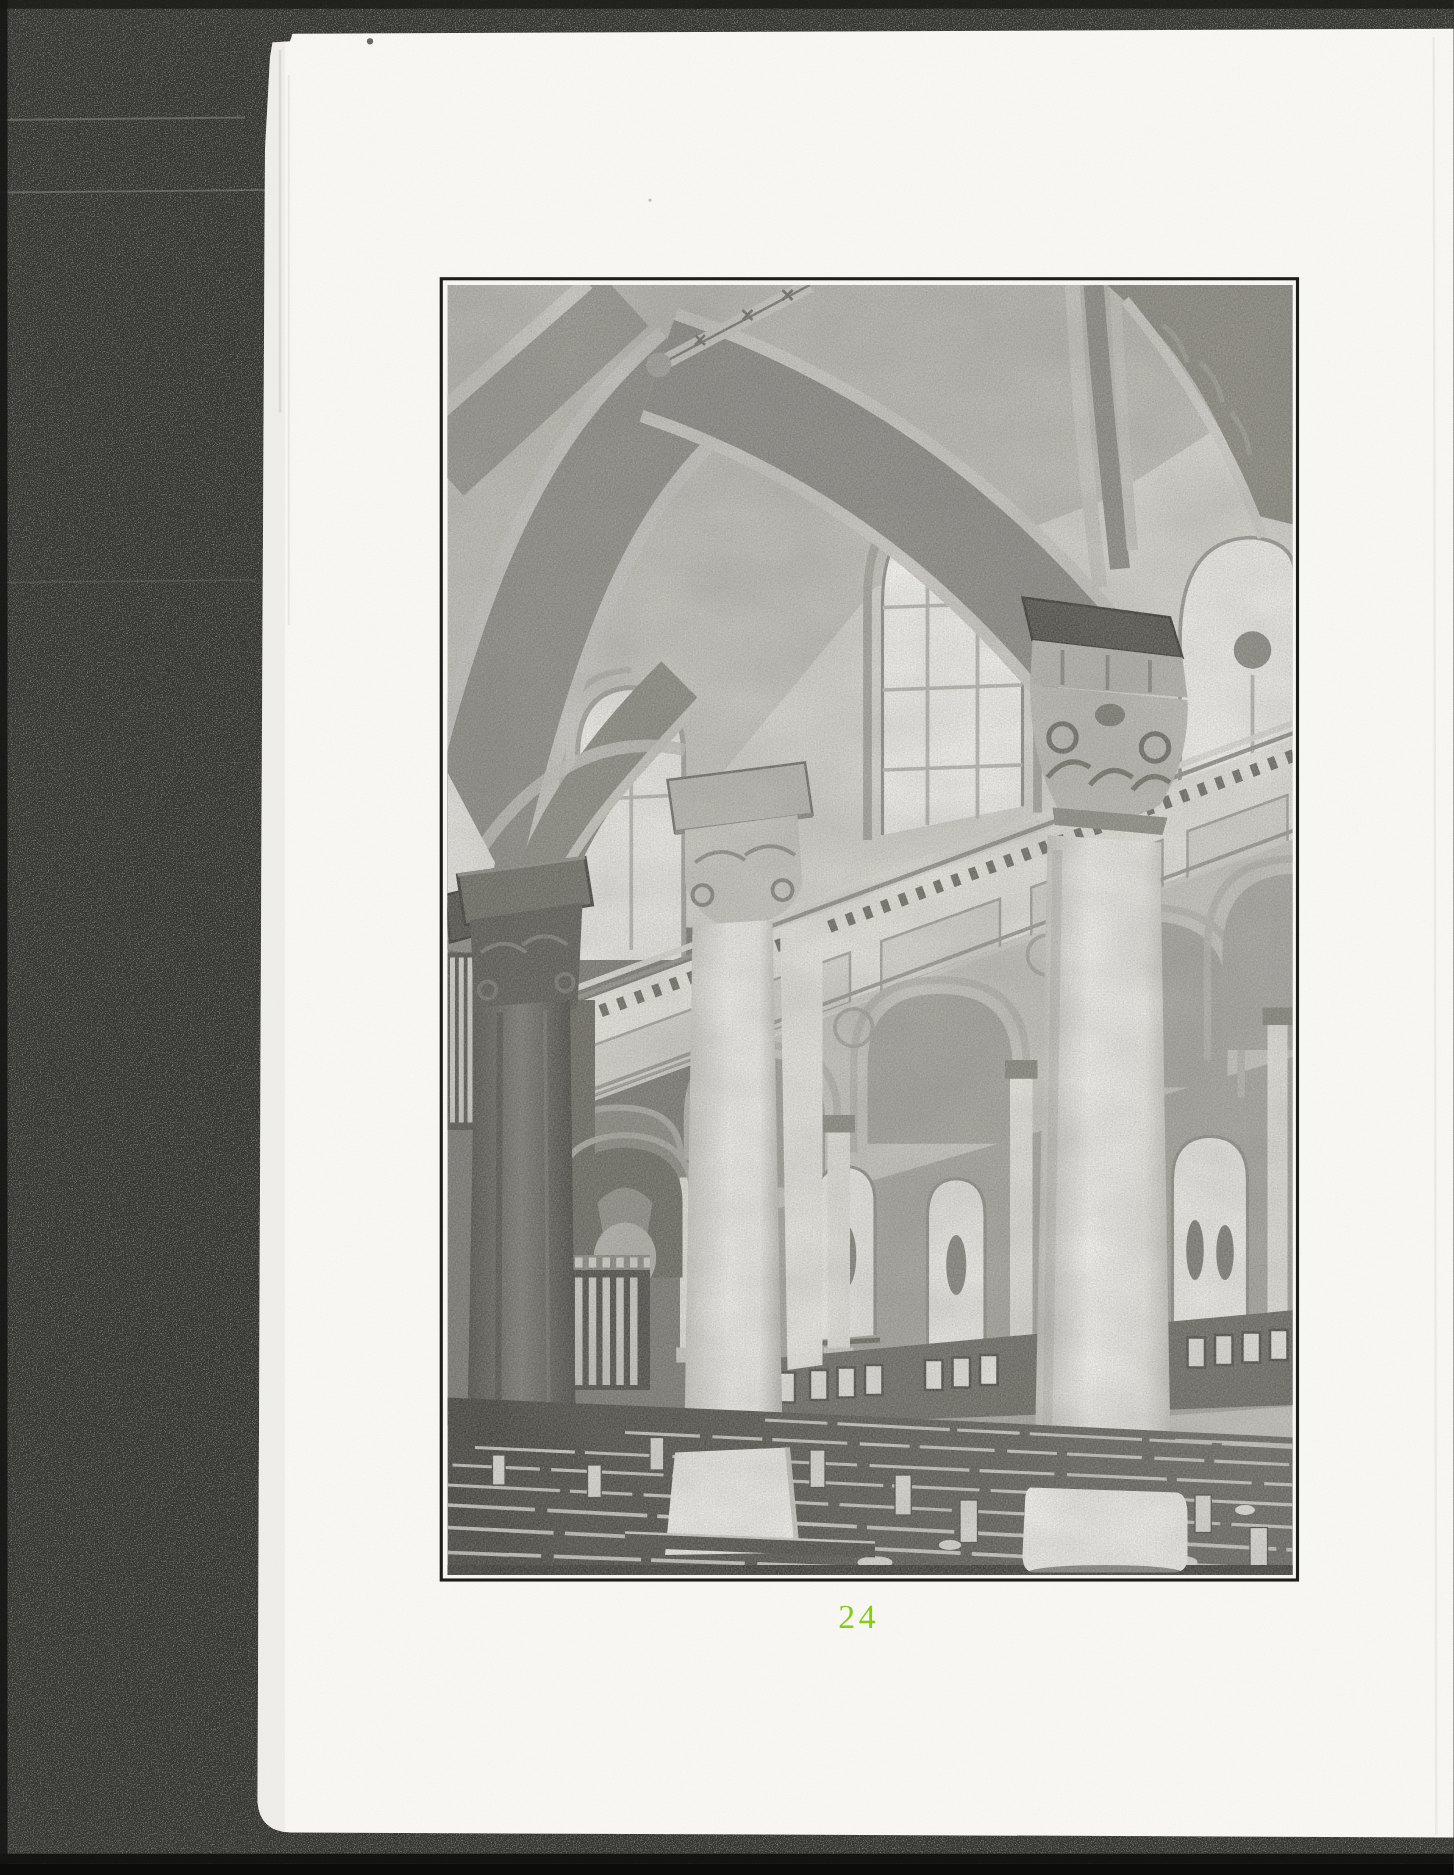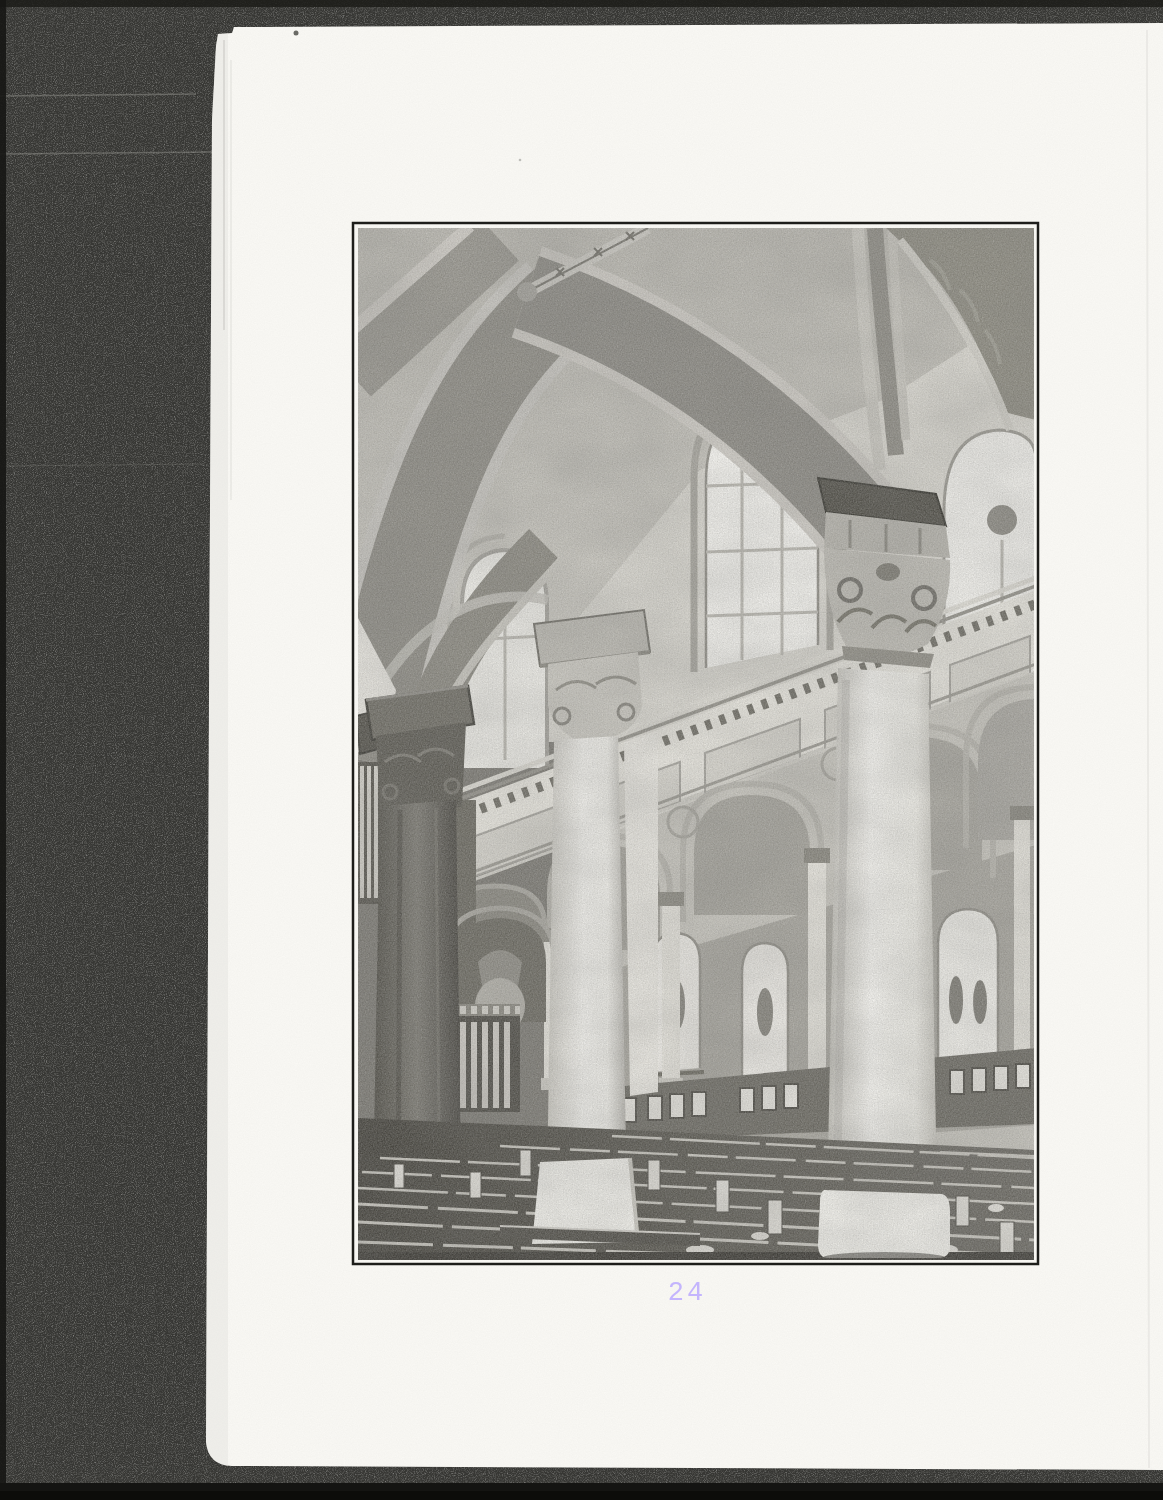--- a/index.html
+++ b/index.html
@@ -1,21 +1,21 @@
 <!DOCTYPE html>
 <html><head>
 <meta charset="utf-8">
 <style>
   html,body{margin:0;padding:0;background:#2a2a27;}
   #canvas{position:relative;width:1163px;height:1500px;overflow:hidden;
           font-family:"DejaVu Serif","Liberation Serif",serif;}
   #scan-svg{position:absolute;left:0;top:0;}
   .page-number{position:absolute;left:648px;top:1278px;width:78px;height:34px;
-               text-align:center;font-size:27px;letter-spacing:3px;color:#c4b5fd;
-               font-family:Liberation Mono, monospace;}
+               text-align:center;font-size:27px;letter-spacing:3px;color:#84cc16;
+               font-family:Liberation Serif, serif;}
 </style>
 </head>
 <body>
 
 <div id="canvas">
 <svg id="scan-svg" width="1163" height="1500" viewBox="0 0 1163 1500" xmlns="http://www.w3.org/2000/svg">
   <defs>
     <clipPath id="clipPhoto">
           <rect x="358" y="228" width="676" height="1032"></rect>
         </clipPath>

